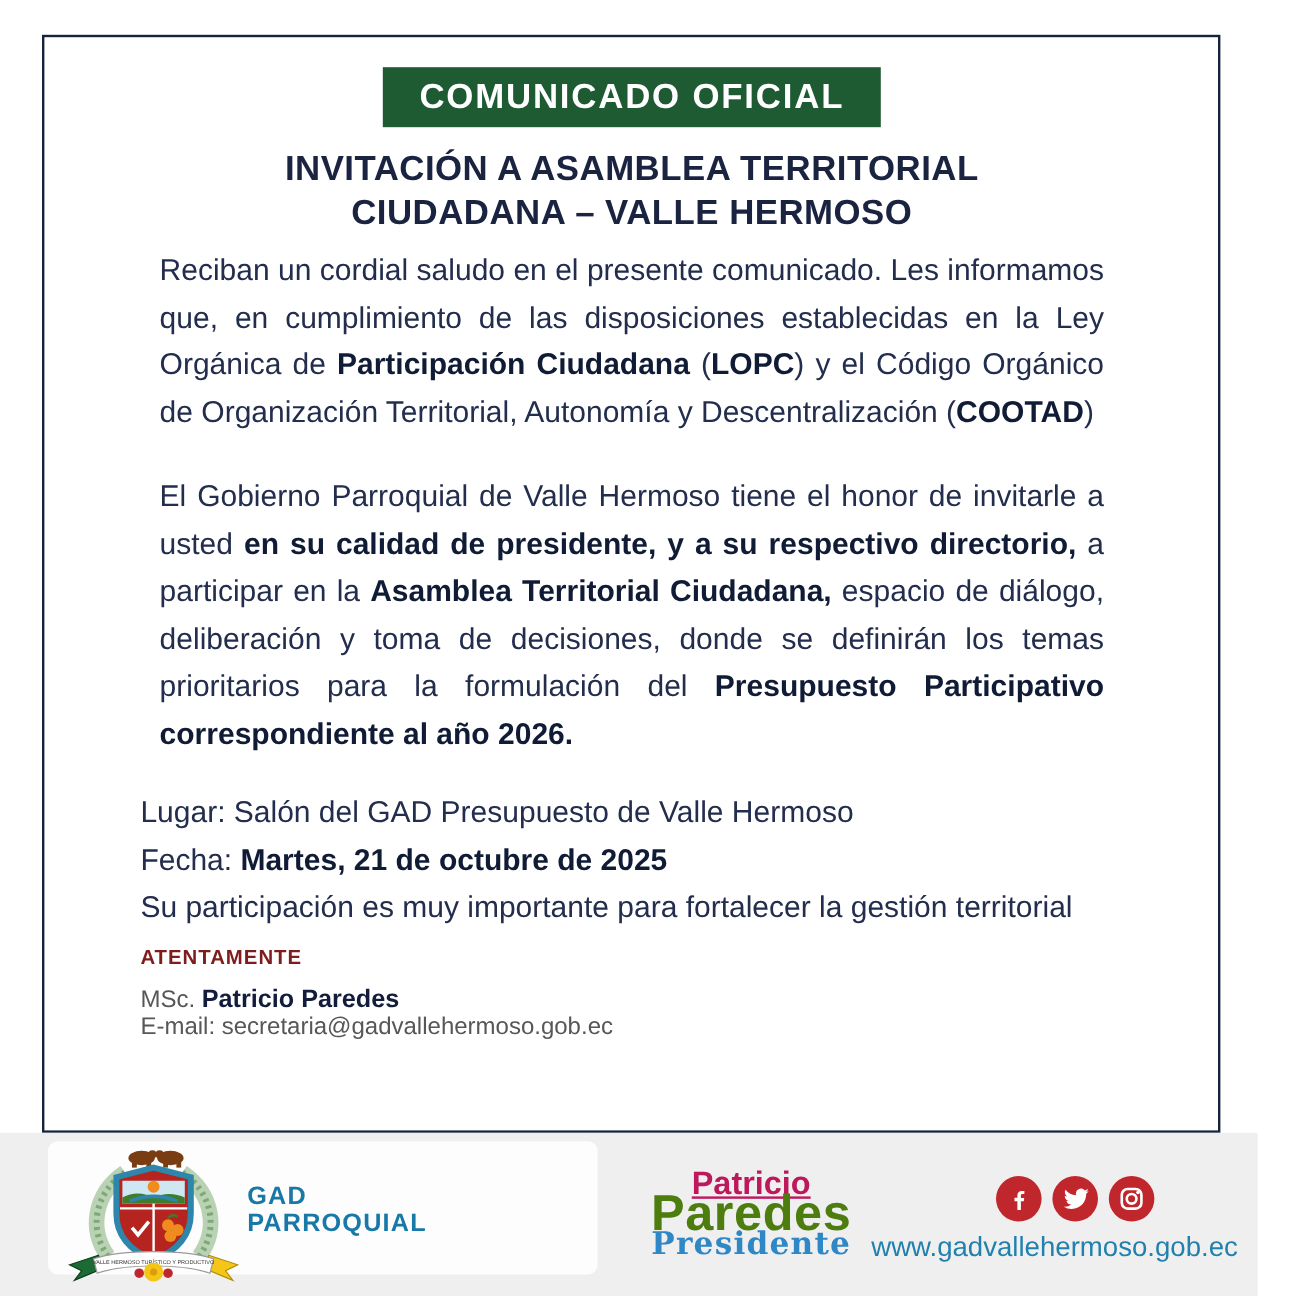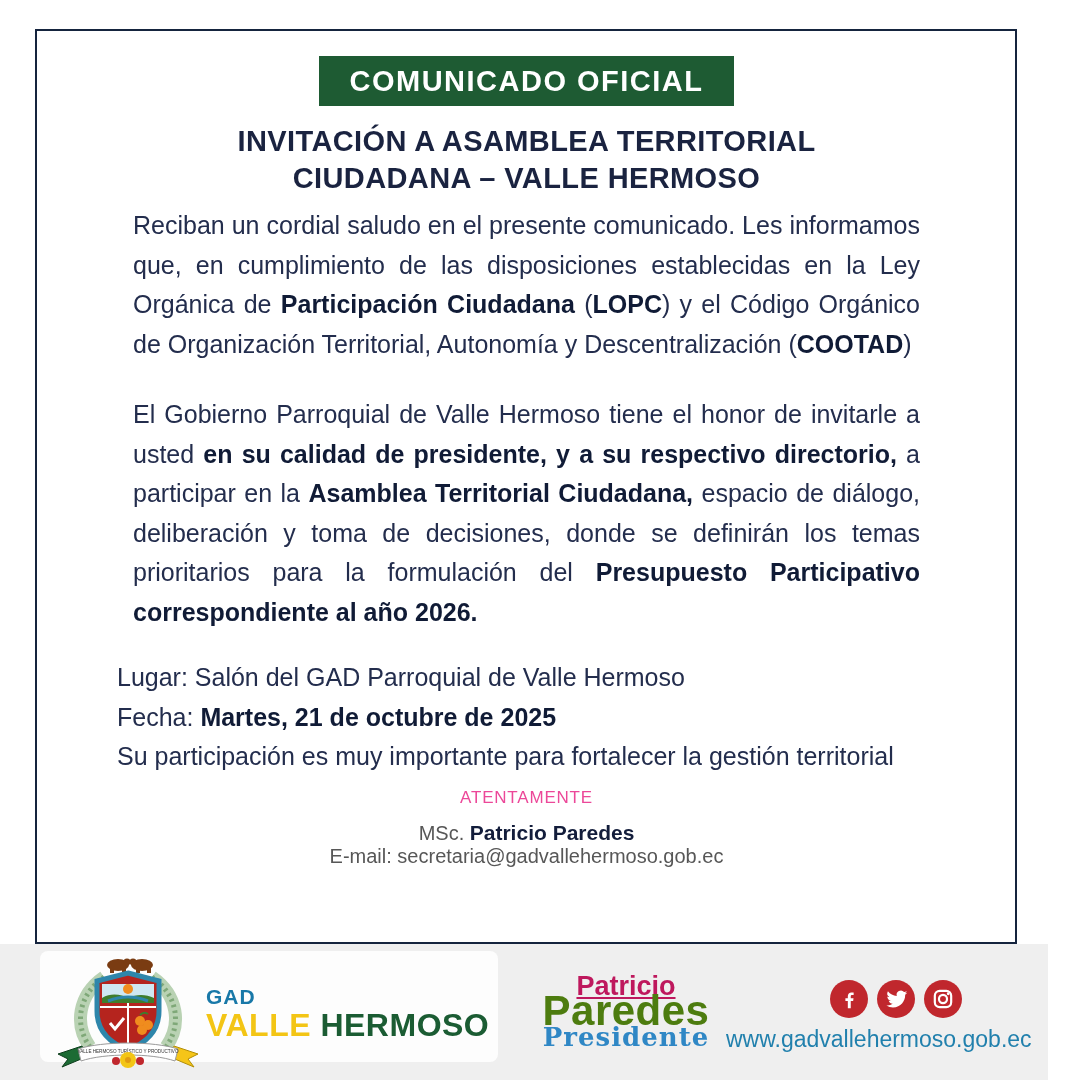--- a/index.html
+++ b/index.html
@@ -26,24 +26,24 @@
   .para{
     margin:16px;text-align:justify;color:#232d4d;
     font-size:25px;line-height:39.5px;font-weight:400;
   }
   .para b{color:#101b36;font-weight:800;}
   .p1{margin-top:9px;}
   .p2{margin-top:31px;}
   .details{margin-top:26px;font-size:25px;line-height:39.5px;color:#232d4d;}
   .details b{color:#101b36;font-weight:800;}
   .atent{
-    margin-top:11px;text-align:center;color:#ec4899;
-    font-size:17px;font-weight:400;letter-spacing:.8px;line-height:20px;
+    margin-top:11px;color:#7f1d1d;
+    font-size:17px;font-weight:700;letter-spacing:.8px;line-height:20px;
   }
-  .sig{text-align:center;color:#575757;font-size:20px;line-height:22px;}
+  .sig{color:#575757;font-size:20px;line-height:22px;}
   .sig-name-row{margin-top:13px;line-height:24px;}
   .sig-name{color:#131d3b;font-weight:800;font-size:21px;}
   
   .footer{
     position:absolute;left:0;top:944px;width:1048px;height:136px;background:#efefef;
   }
   .gad-card{
     position:absolute;left:40px;top:7px;width:458px;height:111px;
     background:#fdfdfd;border-radius:8px;
   }
@@ -82,21 +82,21 @@
     <div class="title">
       <span>INVITACIÓN A ASAMBLEA TERRITORIAL</span><br>
       <span>CIUDADANA – VALLE HERMOSO</span>
     </div>
 
     <p class="para p1"><span>Reciban un cordial saludo en el presente comunicado. Les informamos que, en cumplimiento de las disposiciones establecidas en la Ley Orgánica de </span><b>Participación Ciudadana</b><span> (</span><b>LOPC</b><span>) y el Código Orgánico de Organización Territorial, Autonomía y Descentralización (</span><b>COOTAD</b><span>)</span></p>
 
     <p class="para p2"><span>El Gobierno Parroquial de Valle Hermoso tiene el honor de invitarle a usted  </span><b>en su calidad de presidente, y a su respectivo directorio,</b><span> a participar en la </span><b>Asamblea Territorial Ciudadana,</b><span> espacio de diálogo, deliberación y toma de decisiones, donde se definirán los temas prioritarios para la formulación del </span><b>Presupuesto Participativo correspondiente al año 2026.</b></p>
 
     <div class="details">
-      <div>Lugar: Salón del GAD Parroquial de Valle Hermoso</div>
+      <div>Lugar: Salón del GAD Presupuesto de Valle Hermoso</div>
       <div>
         <span>Fecha: </span><b>Martes, 21 de octubre de 2025</b>
       </div>
       <div>Su participación es muy importante para fortalecer la gestión territorial</div>
     </div>
 
     <div class="atent">ATENTAMENTE</div>
 
     <div class="sig">
       <div class="sig-name-row">
@@ -152,23 +152,21 @@
 
       <g>
         <circle cx="64" cy="110" r="4" fill="#c0272d"></circle>
         <circle cx="88" cy="110" r="4" fill="#c0272d"></circle>
         <circle cx="76" cy="109" r="8" fill="#f3c515"></circle>
         <circle cx="76" cy="109" r="3" fill="#e09a12"></circle>
       </g>
     </svg>
     <div class="gad-text">
       <div class="gad-l1">GAD</div>
-      <div class="gad-l3">
-        <span class="gad-valle">VALLE</span><span class="gad-hermoso"> HERMOSO</span>
-      </div>
+      <div class="gad-l2">PARROQUIAL</div>
     </div>
   </div>
 
   <div class="pp-logo">
     <div class="pp-first">Patricio</div>
     <div class="pp-last">Paredes</div>
     <div class="pp-role">Presidente</div>
   </div>
 
   <div class="right-block">

